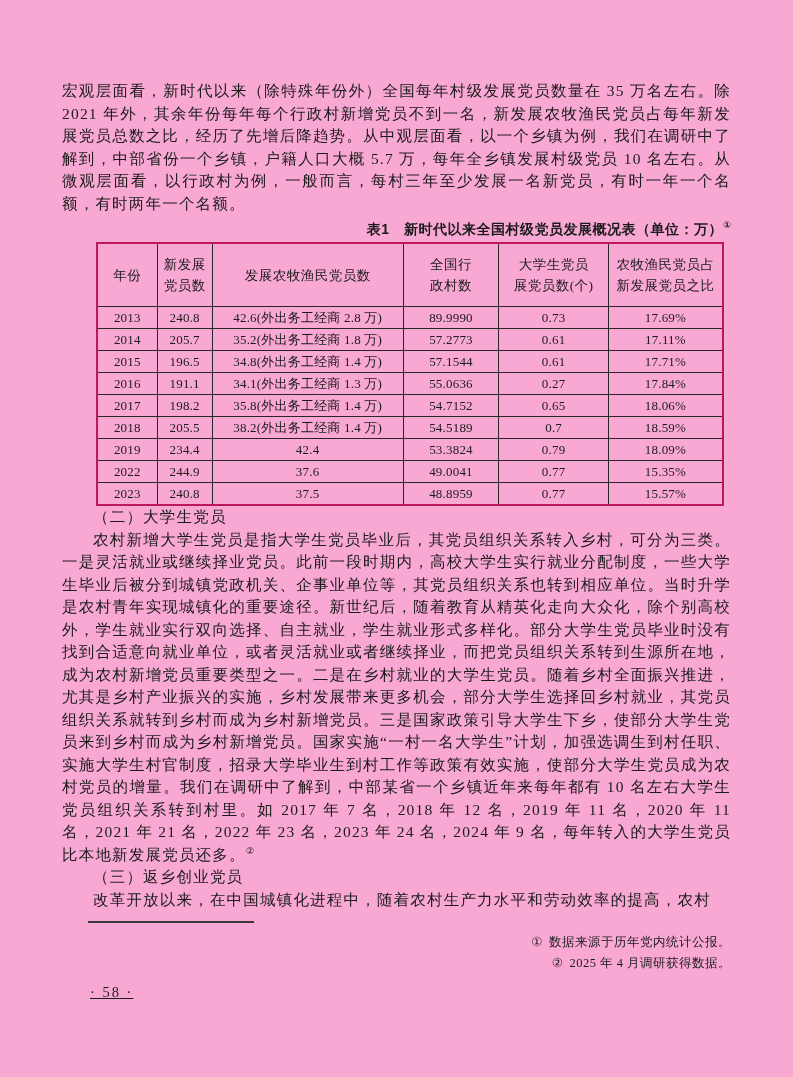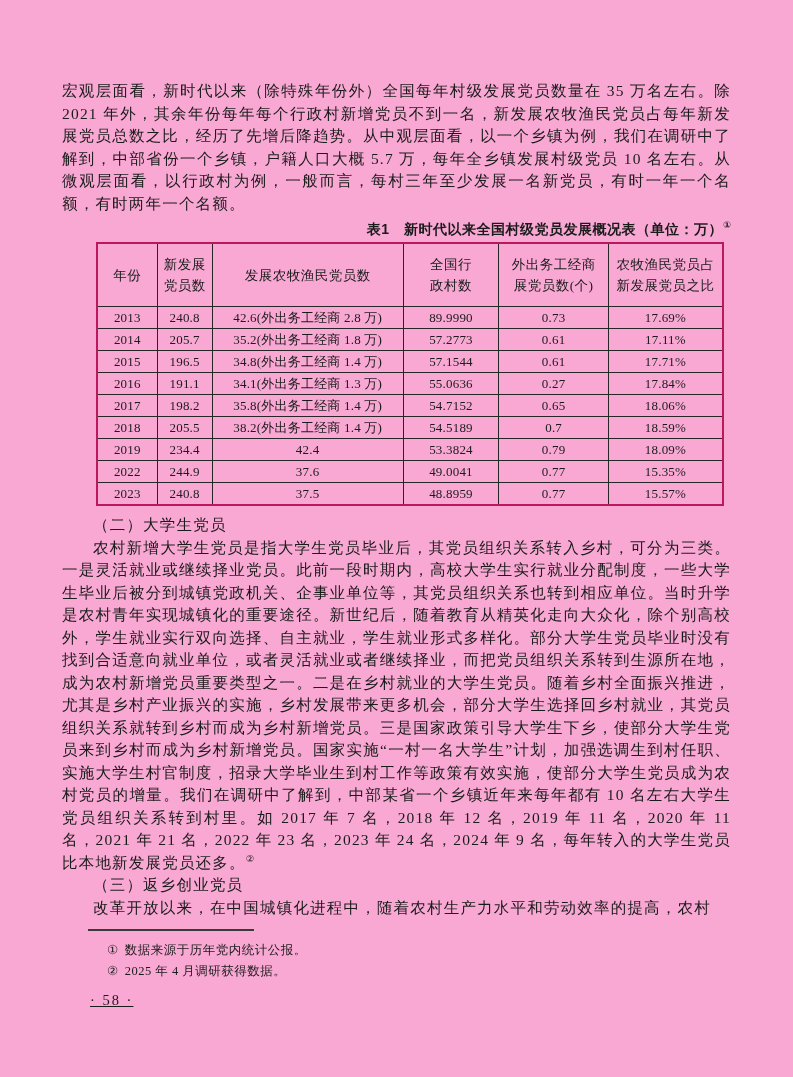--- a/index.html
+++ b/index.html
@@ -21,21 +21,21 @@
     letter-spacing:1.2px;
   }
   .indent { text-indent:2em; }
   .heading {
     margin:0;
     font-size:15.5px;
     line-height:22.5px;
     text-indent:2em;
     letter-spacing:1.2px;
   }
-  .sect2-space { margin-top:8px; }
+  .sect2-space { margin-top:0; }
   .body-text sup, .table-title sup {
     font-size:9.5px;
     vertical-align:super;
     line-height:0;
     letter-spacing:0;
   }
   .table-title {
     margin:6px 0 3px 0;
     text-align:right;
     font-family:"Liberation Sans","DejaVu Sans",sans-serif;
@@ -66,21 +66,21 @@
     border-bottom:1.6px solid #262626;
     letter-spacing:0.5px;
   }
   .tbl tbody td {
     height:21px;
     font-size:13px;
     line-height:15px;
     letter-spacing:0.2px;
     white-space:nowrap;
   }
-  .footnote-area { margin-top:10px; }
+  .footnote-area { margin-top:10px;text-align:right; }
   .fn-rule {
     width:166px; height:2px;
     background:#3a3a3a;
     margin:6px 0 9px 26px;
   }
   .footnote {
     font-size:12.5px;
     line-height:21px;
     padding-left:45px;
     letter-spacing:0.5px;
@@ -112,21 +112,21 @@
         <col style="width: 18.3%;">
       </colgroup>
     <thead>
       <tr id="tbl-head-row">
           <th>年份</th>
           <th>新发展
 党员数</th>
           <th>发展农牧渔民党员数</th>
           <th>全国行
 政村数</th>
-          <th>外出务工经商
+          <th>大学生党员
 展党员数(个)</th>
           <th>农牧渔民党员占
 新发展党员之比</th>
         </tr>
     </thead>
     <tbody id="tbl-body">
         <tr>
           <td>2013</td>
           <td>240.8</td>
           <td>42.6(外出务工经商 2.8 万)</td>

